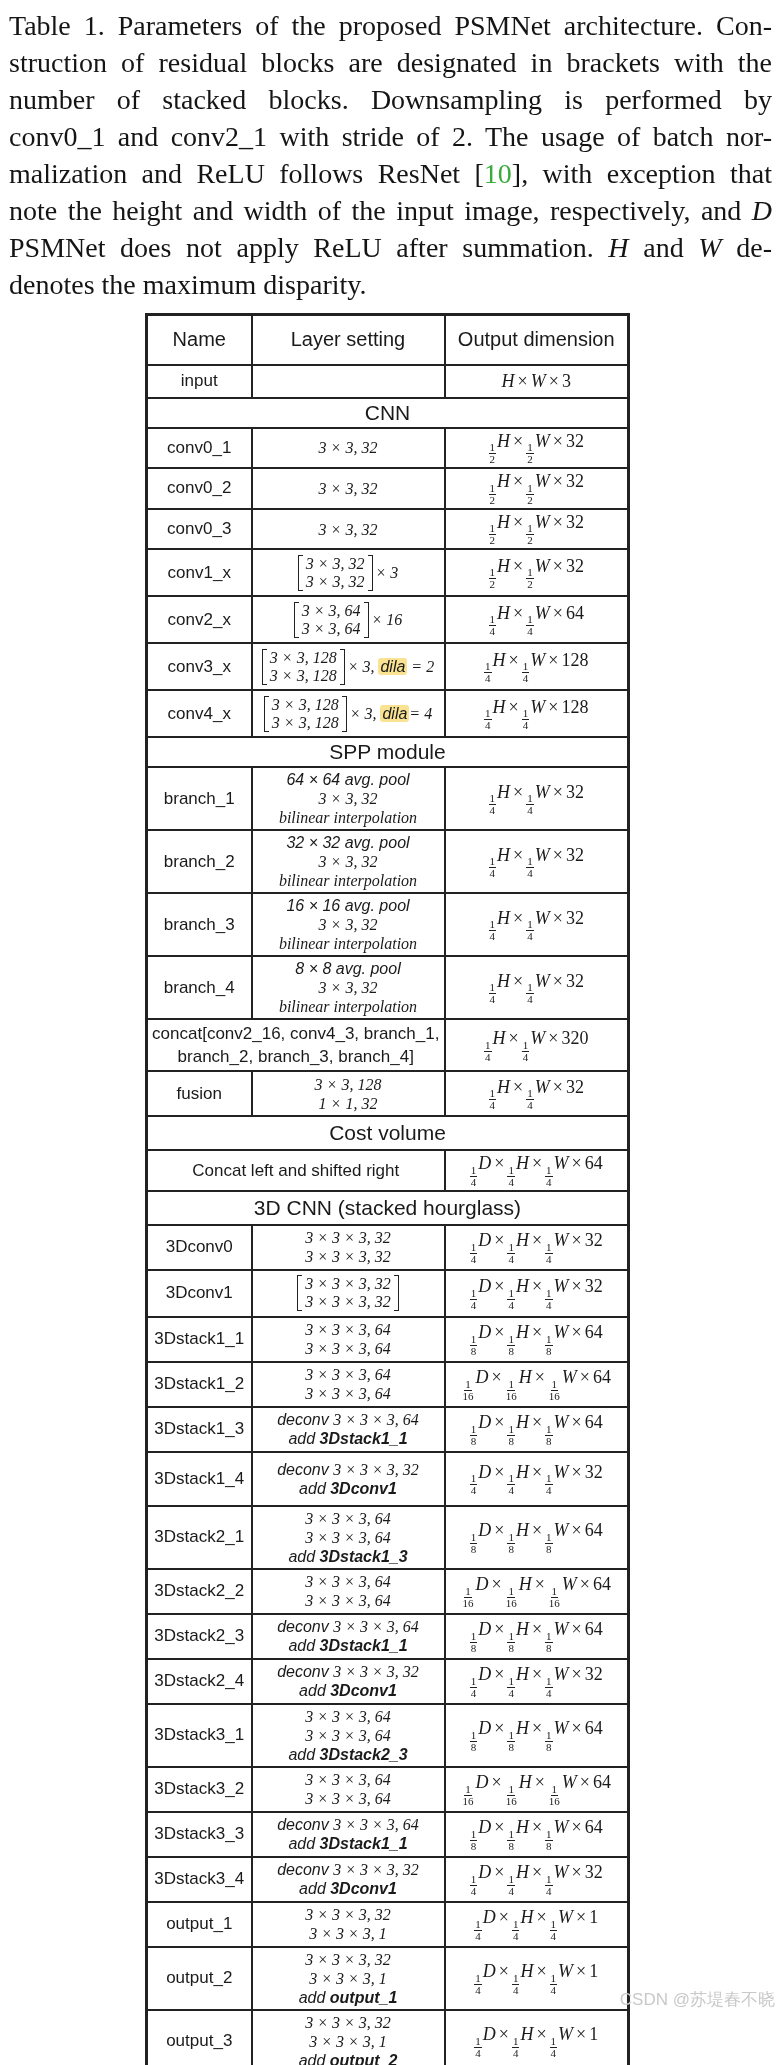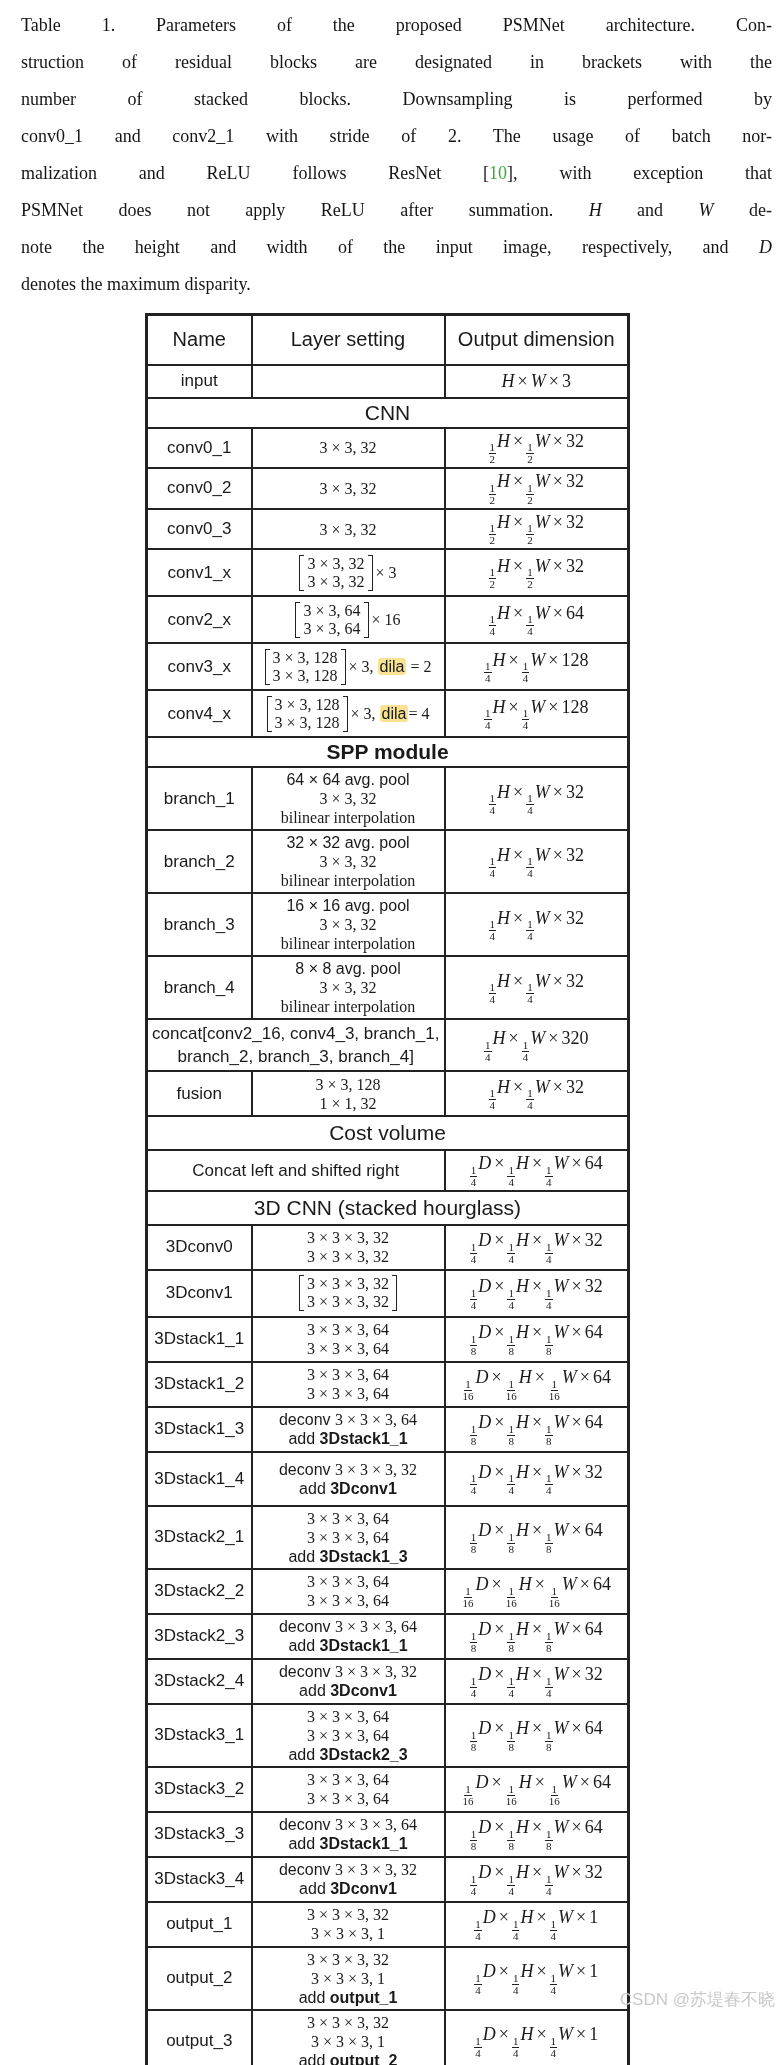--- a/index.html
+++ b/index.html
@@ -1,34 +1,34 @@
 <!DOCTYPE html>
 <html><head>
 <meta charset="utf-8">
 <style>
   html,body{margin:0;padding:0;background:#fff;}
   .page{position:relative;width:781px;height:2065px;background:#ffffff;overflow:hidden;}
 
   
-  .caption{font-family:"Liberation Serif",serif;font-size:18px;color:#151515;padding:7px 9px 0 21px;}
+  .caption{font-family:"Liberation Serif",serif;font-size:28px;color:#151515;padding:7px 9px 0 9px;}
   .cap-line{text-align:justify;text-align-last:justify;line-height:37px;height:37px;overflow:hidden;}
   .cap-line.last{text-align-last:left;}
   .it{font-style:italic;}
   .green{color:#3aab3a;}
 
   
   table.ptable{border-collapse:collapse;table-layout:fixed;width:482px;margin:10px 0 0 145px;
     font-family:"Liberation Sans",sans-serif;color:#1a1a1a;}
   table.ptable, table.ptable th, table.ptable td{border:2px solid #222;}
   table.ptable{border-width:3px;}
   th{font-weight:normal;font-size:20px;text-align:center;}
   td{text-align:center;vertical-align:middle;padding:2px 3px;}
   td.section{font-size:21px;}
   td.c-name{font-size:17px;}
-  td.c-layer{font-size:16px;}
+  td.c-layer{font-size:16px;font-style:italic;}
   td.merged{font-size:17px;}
   .layer-line{line-height:19px;}
   .merged-line{line-height:23px;}
   .sans{font-family:"Liberation Sans",sans-serif;}
   .math{font-family:"Liberation Serif",serif;}
   .bold{font-weight:700;}
   .hl{background:#f9e292;border-radius:3px;padding:0 2px;}
 
   
   .brkwrap{display:flex;align-items:center;justify-content:center;gap:3px;}
@@ -56,22 +56,22 @@
 <body>
 
 <div class="page">
 
   <div class="caption" id="caption">
       <div class="cap-line"><span>Table 1. Parameters of the proposed PSMNet architecture.  Con-</span></div>
       <div class="cap-line"><span>struction of residual blocks are designated in brackets with the</span></div>
       <div class="cap-line"><span>number of stacked blocks.  Downsampling is performed by</span></div>
       <div class="cap-line"><span>conv0_1 and conv2_1 with stride of 2.  The usage of batch nor-</span></div>
       <div class="cap-line"><span>malization and ReLU follows ResNet [</span><span class="green">10</span><span>], with exception that</span></div>
+      <div class="cap-line"><span>note the height and width of the input image, respectively, and </span><span class="it">D</span></div>
       <div class="cap-line"><span>PSMNet does not apply ReLU after summation.  </span><span class="it">H</span><span> and </span><span class="it">W</span><span> de-</span></div>
-      <div class="cap-line"><span>note the height and width of the input image, respectively, and </span><span class="it">D</span></div>
       <div class="cap-line last"><span>denotes the maximum disparity.</span></div>
     </div>
 
   <table class="ptable">
     <colgroup>
       <col style="width:105px">
         <col style="width:193px">
         <col style="width:184px">
     </colgroup>
     <thead>
@@ -214,21 +214,21 @@
             </div>
           </td>
           <td class="c-out"><span class="frac">
               <span class="fn">1</span>
               <span class="fd">4</span>
             </span><span class="var">H</span><span class="mul">×</span><span class="frac">
               <span class="fn">1</span>
               <span class="fd">4</span>
             </span><span class="var">W</span><span class="mul">×</span><span class="num">128</span></td>
         </tr>
-        <tr style="height: 24px; font-weight: bold;">
+        <tr style="height: 24px;">
           <td class="section" colspan="3">SPP module</td>
         </tr>
         <tr style="height: 60px;">
           <td class="c-name">branch_1</td>
           <td class="c-layer">
             <div class="layer-line"><span class="sans">64 × 64 avg. pool</span></div>
             <div class="layer-line"><span class="math">3 × 3, 32</span></div>
             <div class="layer-line"><span class="math">bilinear interpolation</span></div>
           </td>
           <td class="c-out"><span class="frac">

